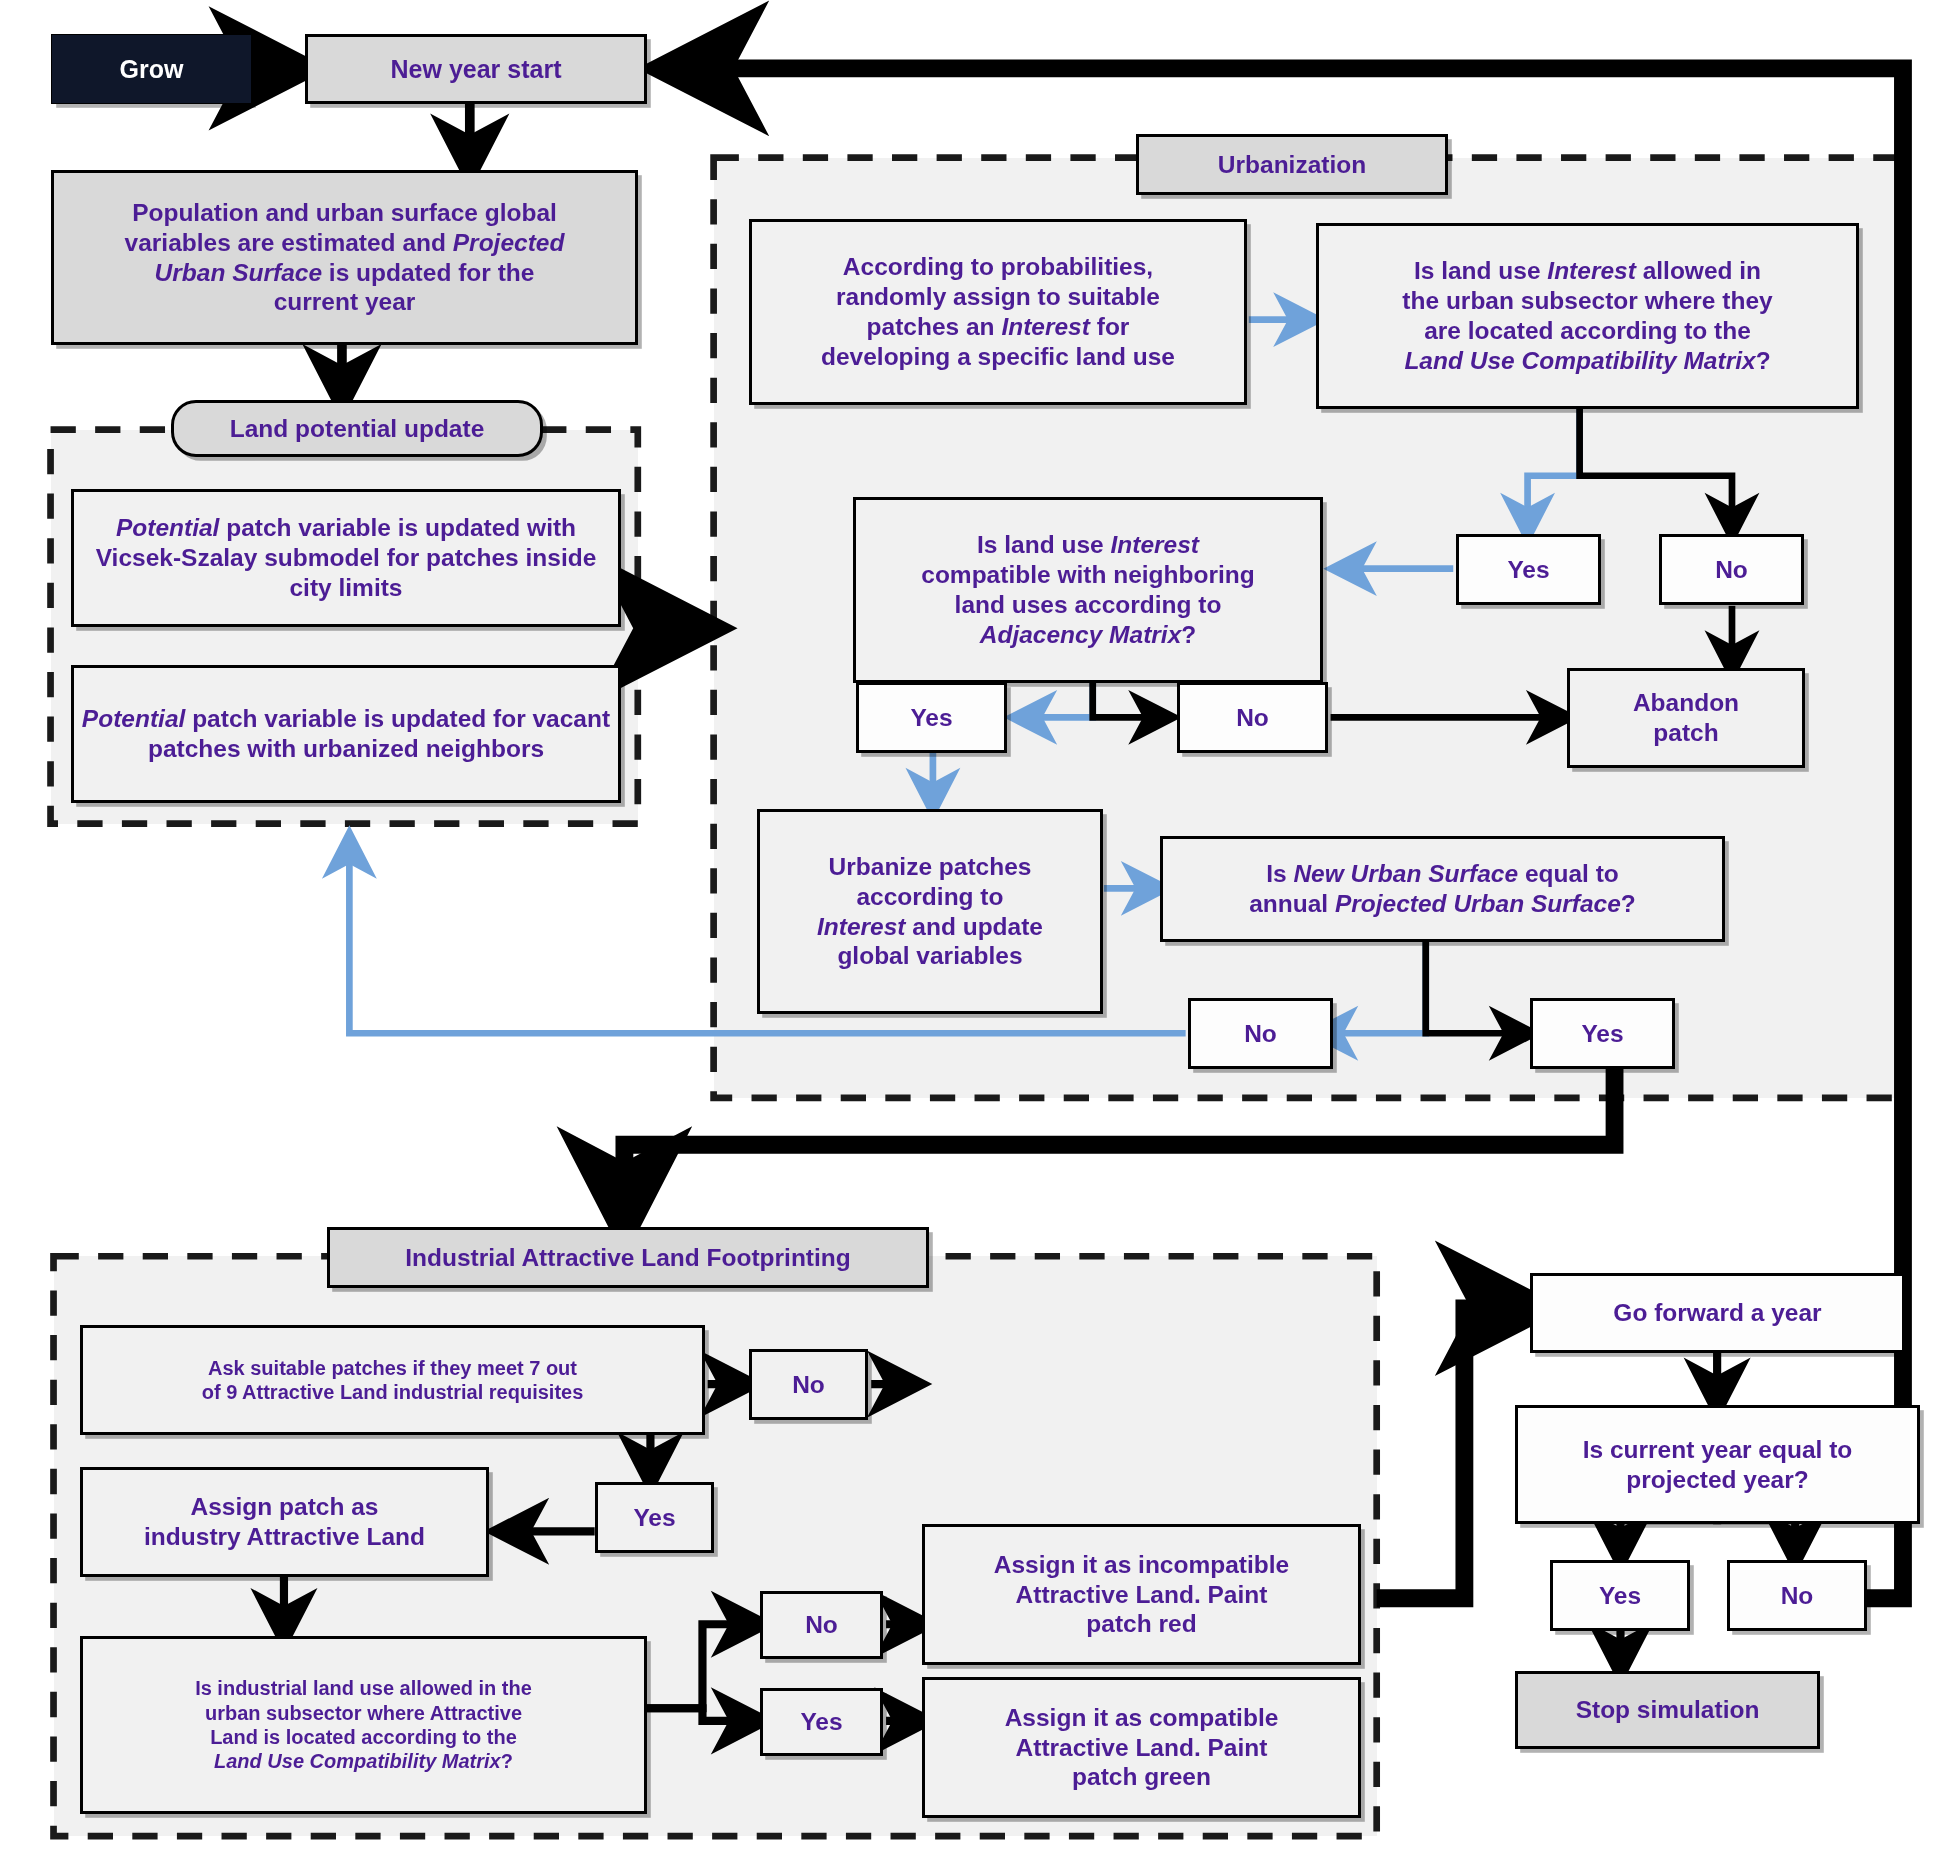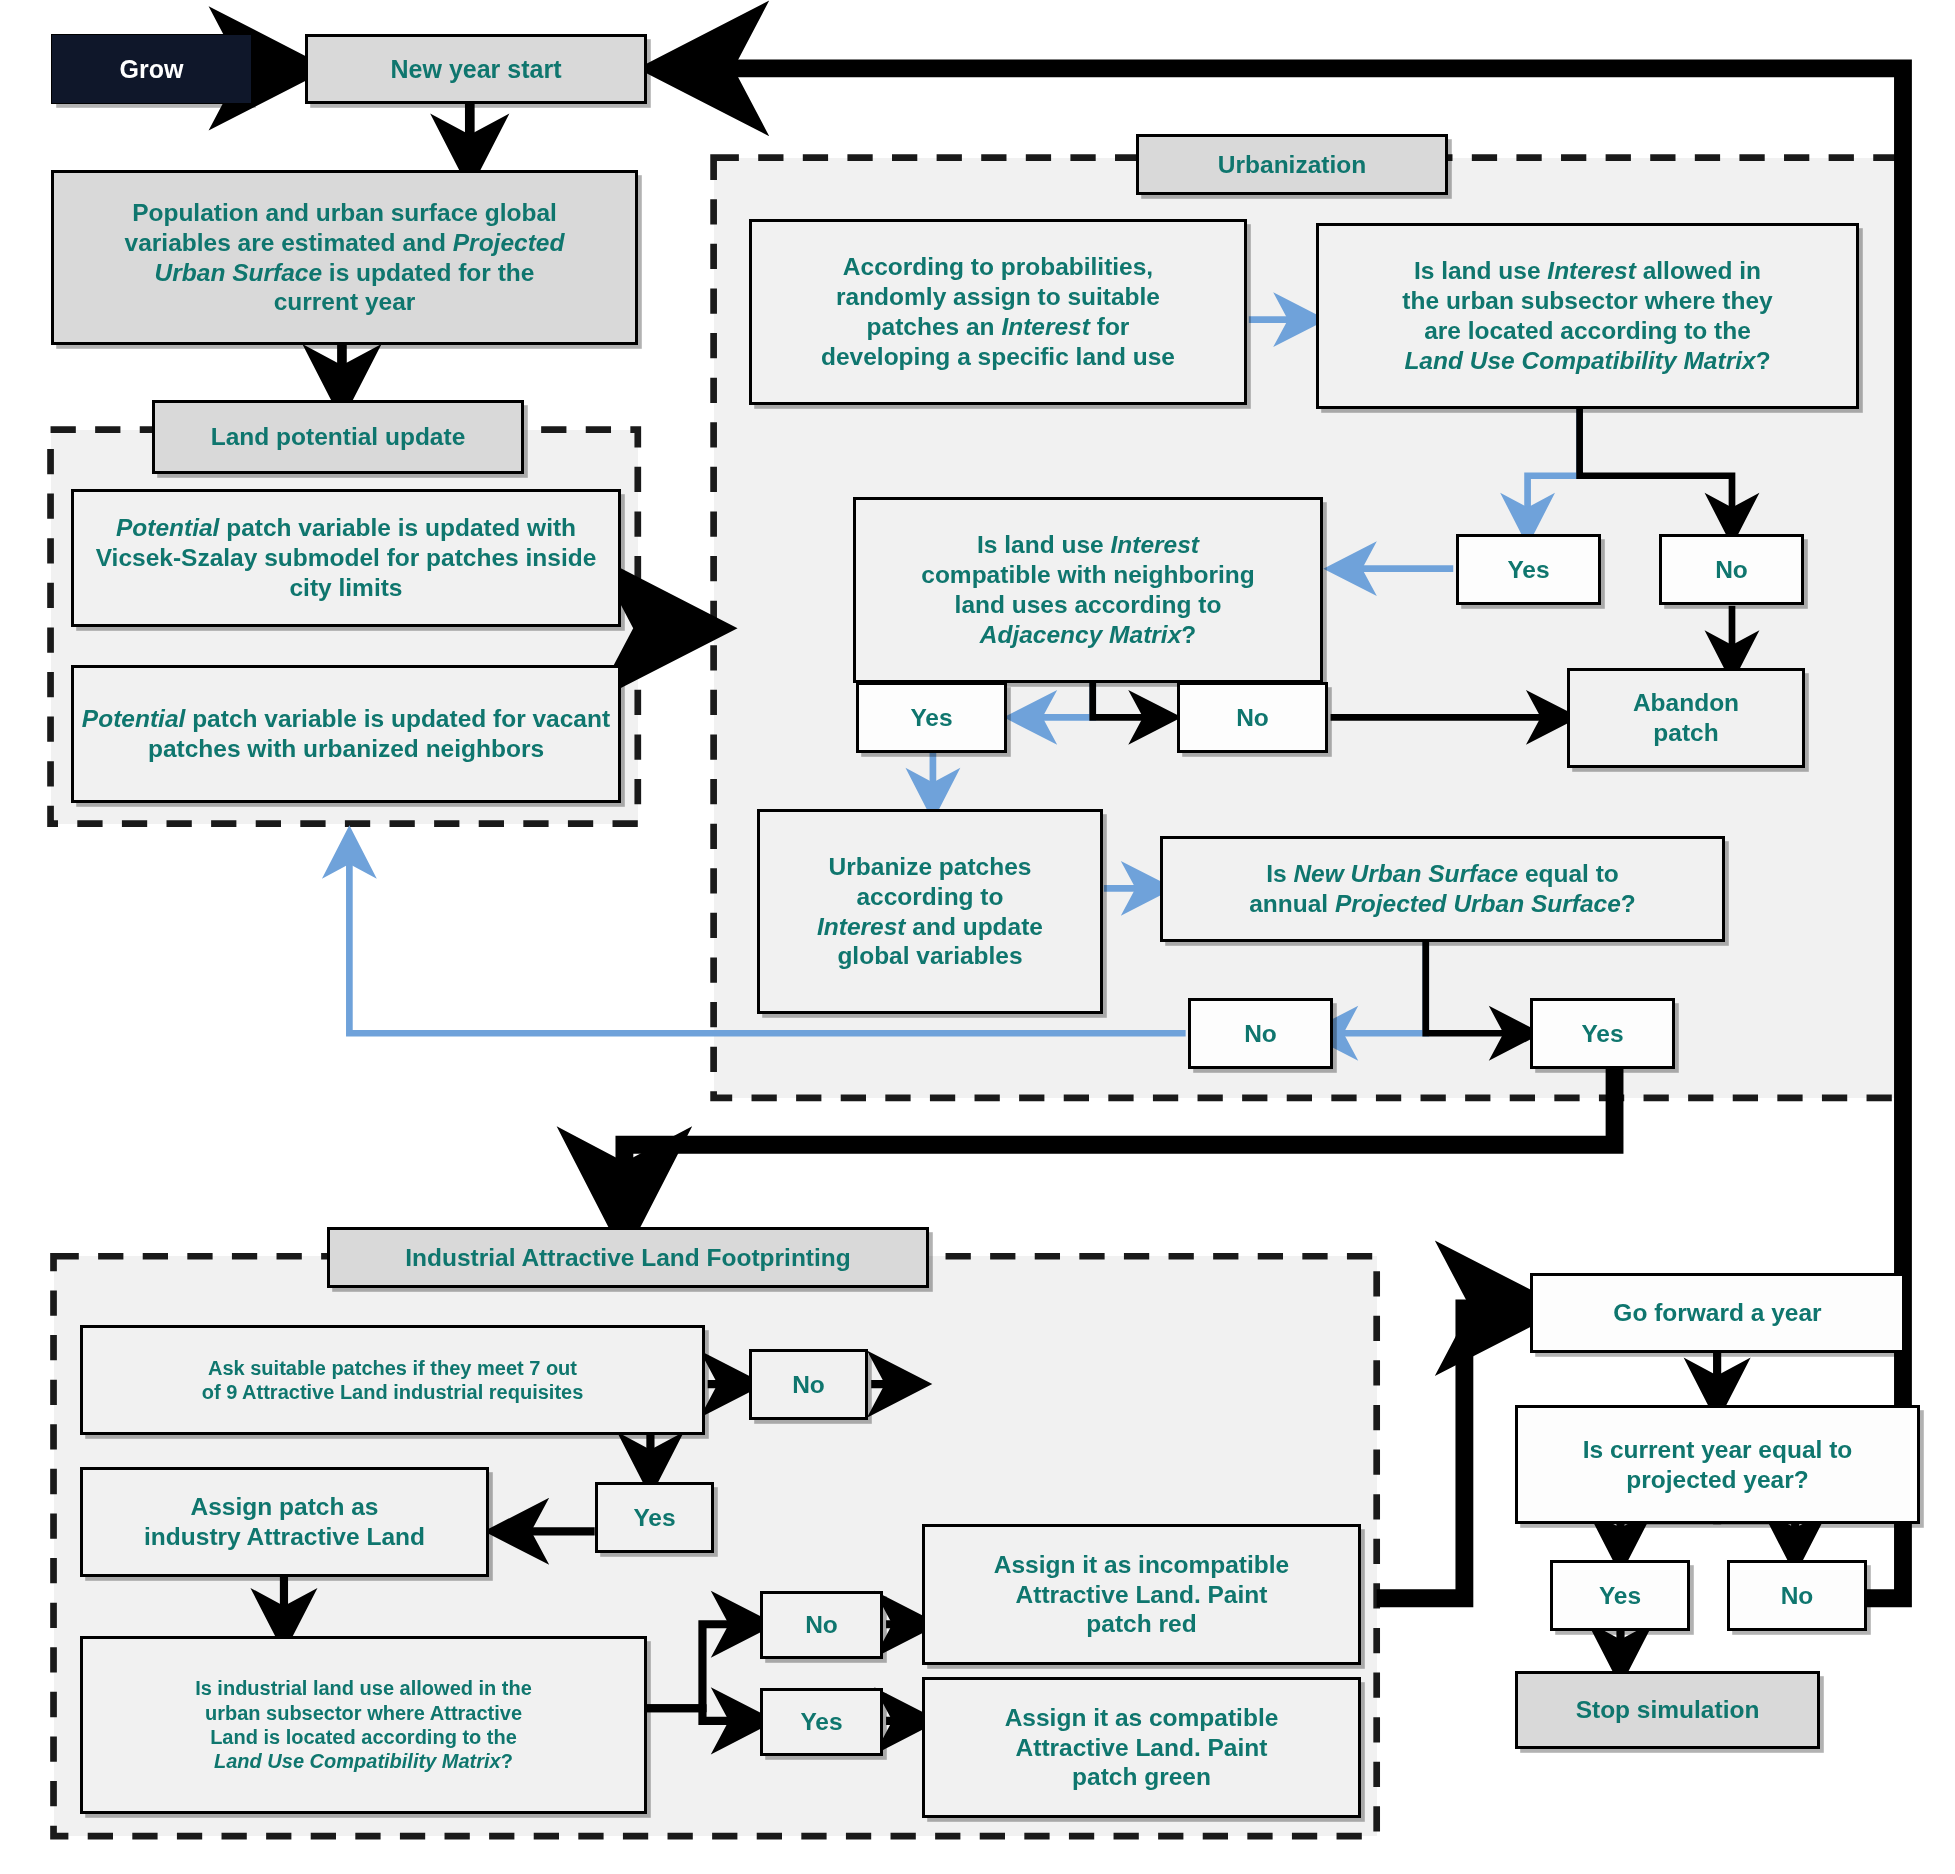--- a/index.html
+++ b/index.html
@@ -1,20 +1,20 @@
 <!DOCTYPE html>
 <html style="font-size:12px"><head>
 <meta charset="utf-8">
 <style>
   html,body{margin:0;padding:0;background:#ffffff;}
   body{font-family:"Liberation Sans", sans-serif;}
   #stage{position:relative;width:1955px;height:1874px;background:#fff;overflow:hidden;}
   svg.layer{position:absolute;left:0;top:0;width:1955px;height:1874px;}
   .node{position:absolute;box-sizing:border-box;display:flex;align-items:center;justify-content:center;text-align:center;
-        font-weight:bold;color:#0f766e;line-height:1.22;padding:4.5px 7.4px;}
+        font-weight:bold;color:#4c1d95;line-height:1.22;padding:4.5px 7.4px;}
   
   .sh{box-shadow:4.5px 4.5px 0 -0.7px rgba(0,0,0,0.30);}
   .box-light{background:#f1f1f1;border:3.7px solid #000;}
   .box-white{background:#fdfdfd;border:3.7px solid #000;}
   .box-gray{background:#d9d9d9;border:3.7px solid #000;}
   .box-black{background:#0f172a;border:1.5px solid #000;color:#ffffff;}
   .f34{font-size:25px;}
   .f33{font-size:24.5px;}
   .f32{font-size:20px;}
   .it{font-style:italic;}
@@ -118,21 +118,21 @@
 
   <div class="node box-gray sh f33" style="left:51px;top:170px;width:587px;height:175px;">
     <div>
       <span>Population and urban surface global</span><br>
       <span>variables are estimated and </span><span class="it">Projected</span><br>
       <span class="it">Urban Surface</span><span> is updated for the</span><br>
       <span>current year</span>
     </div>
   </div>
 
-  <div class="node box-gray sh f33 group-label" style="left:152px;top:400px;width:372px;height:74px;">
+  <div class="node box-gray sh f33 group-label" style="left:171px;top:400px;width:372px;height:57px;border-radius:25px;">
     <span>Land potential update</span>
   </div>
 
   <div class="node box-light sh f33" style="left:71px;top:489px;width:550px;height:138px;">
     <div>
       <span class="it">Potential</span><span> patch variable is updated with Vicsek-Szalay submodel for patches inside city limits</span>
     </div>
   </div>
 
   <div class="node box-light sh f33" style="left:71px;top:665px;width:550px;height:138px;">

